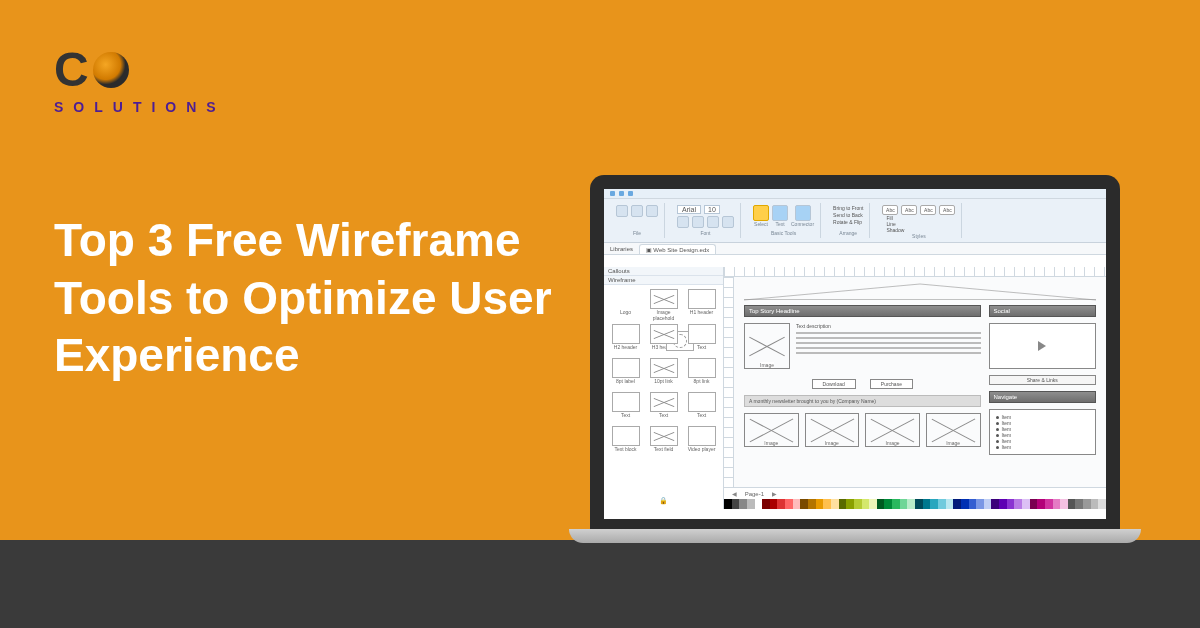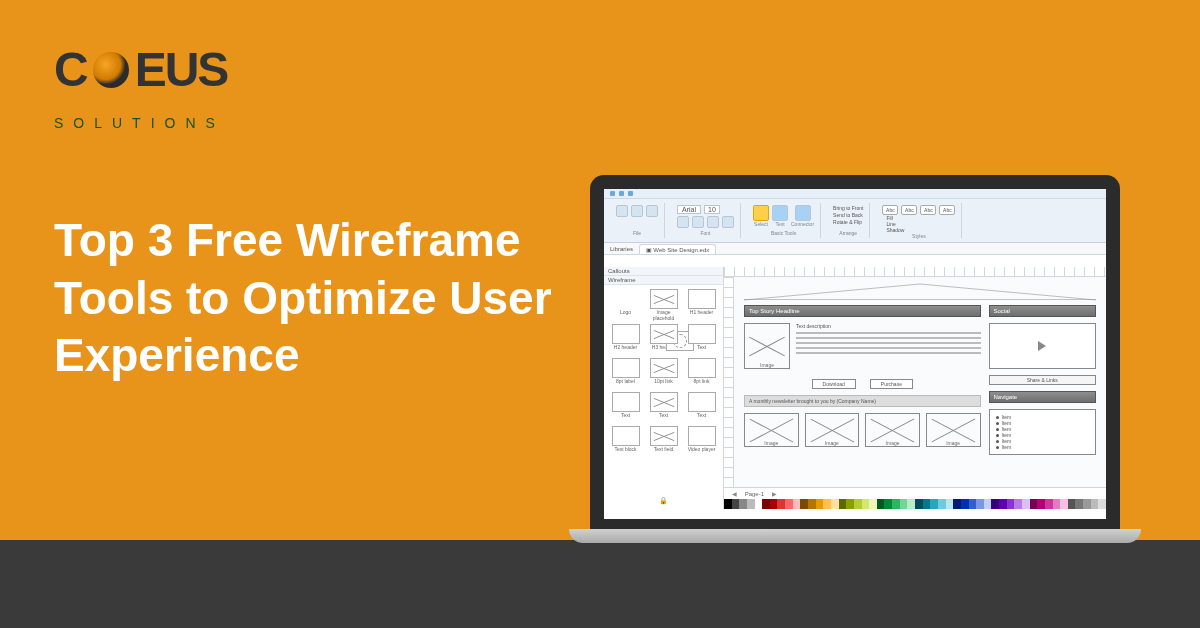--- a/index.html
+++ b/index.html
@@ -35,23 +35,23 @@
   .logo-c { font-size: 48px; font-weight: 700; color: #333; letter-spacing: -2px; }
   .logo-o {
     width: 36px; height: 36px; border-radius: 50%;
     background: radial-gradient(circle at 35% 35%, #f5a623 0%, #d17a00 45%, #2b2b2b 60%);
     display: inline-block; margin: 0 2px;
   }
   .logo-eus { font-size: 48px; font-weight: 700; color: #333; letter-spacing: -2px; }
   .logo-sub {
     font-size: 14px;
     letter-spacing: 10px;
-    color: #14532d;
-    margin-top: 18px;
-    font-weight: 400;
+    color: #4c1d95;
+    margin-top: 2px;
+    font-weight: 700;
   }
   .headline {
     position: absolute;
     top: 212px;
     left: 54px;
     width: 520px;
     color: #fff;
     font-size: 46px;
     font-weight: 600;
     line-height: 1.25;
@@ -156,21 +156,20 @@
 </style>
 </head>
 <body>
 
 <div class="footer-strip"></div>
 
 <div class="logo">
   <div class="logo-mark">
     <span class="logo-c">C</span>
     <span class="logo-o"></span>
-    <span class="logo-eus">EUS</span>
   </div>
   <div class="logo-sub">SOLUTIONS</div>
 </div>
 
 <div class="headline">Top 3 Free Wireframe Tools to Optimize User Experience</div>
 
 <div class="laptop">
   <div class="laptop-screen-frame">
     <div class="laptop-screen">
 

